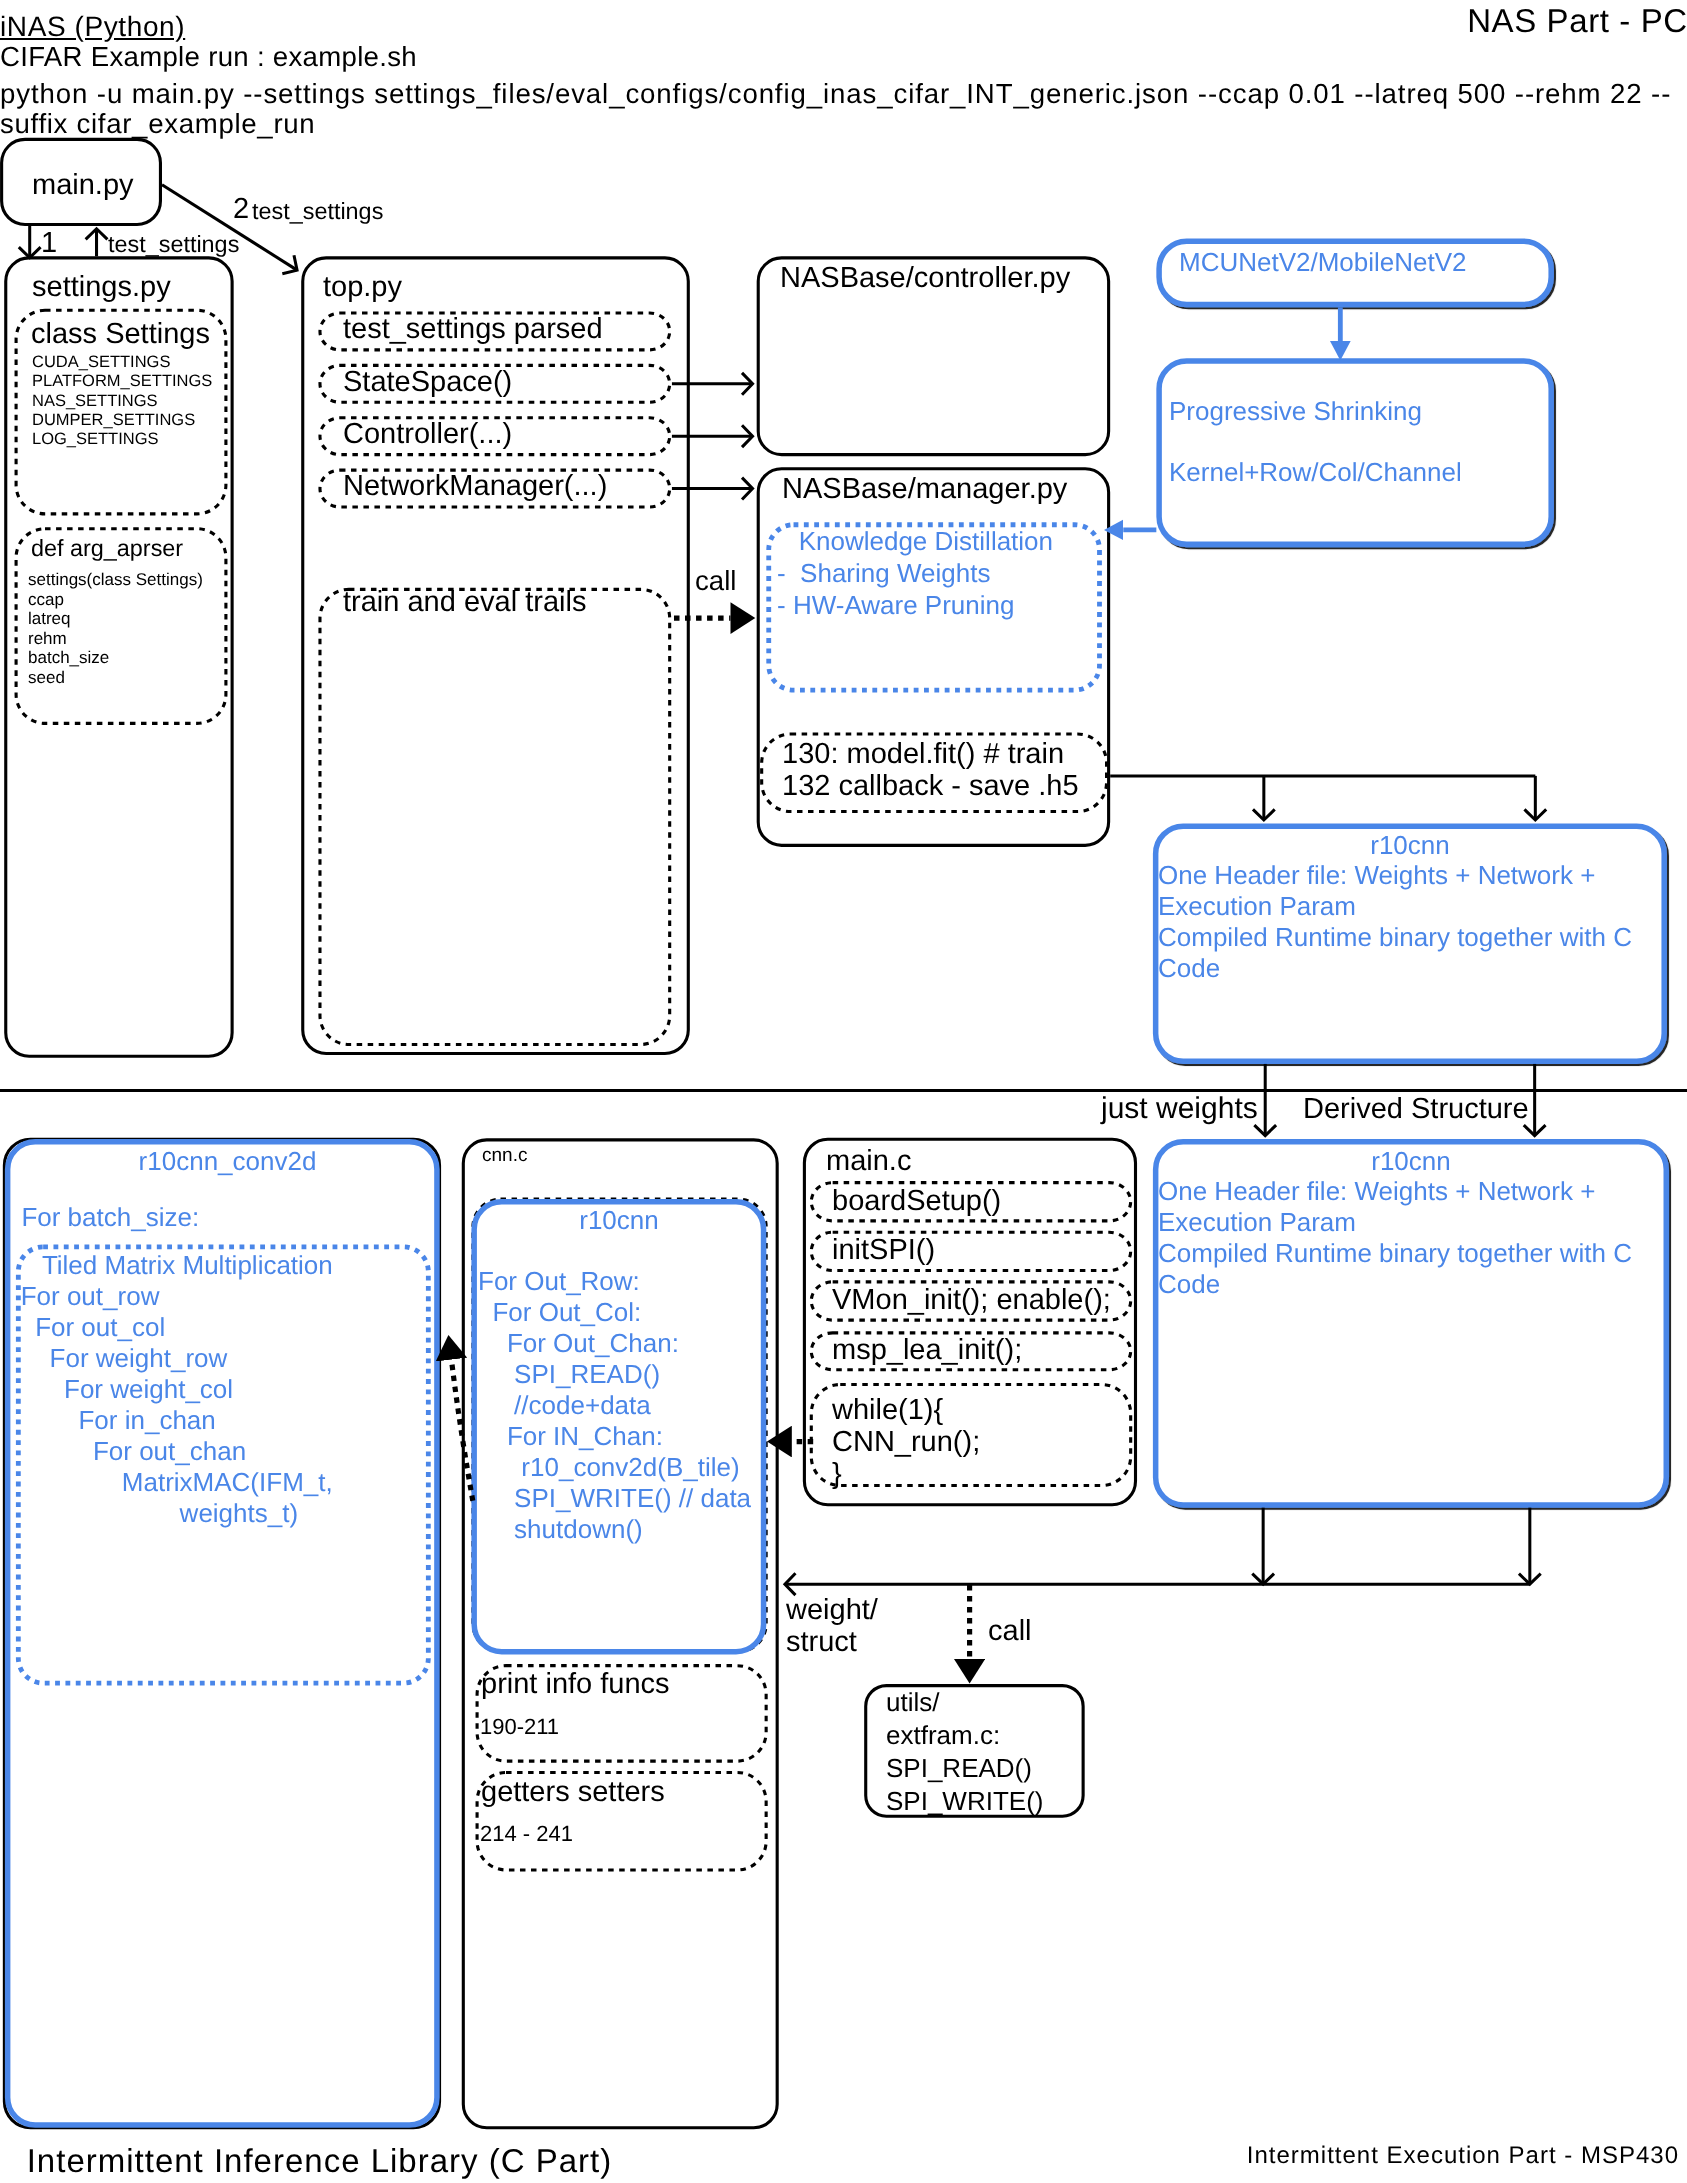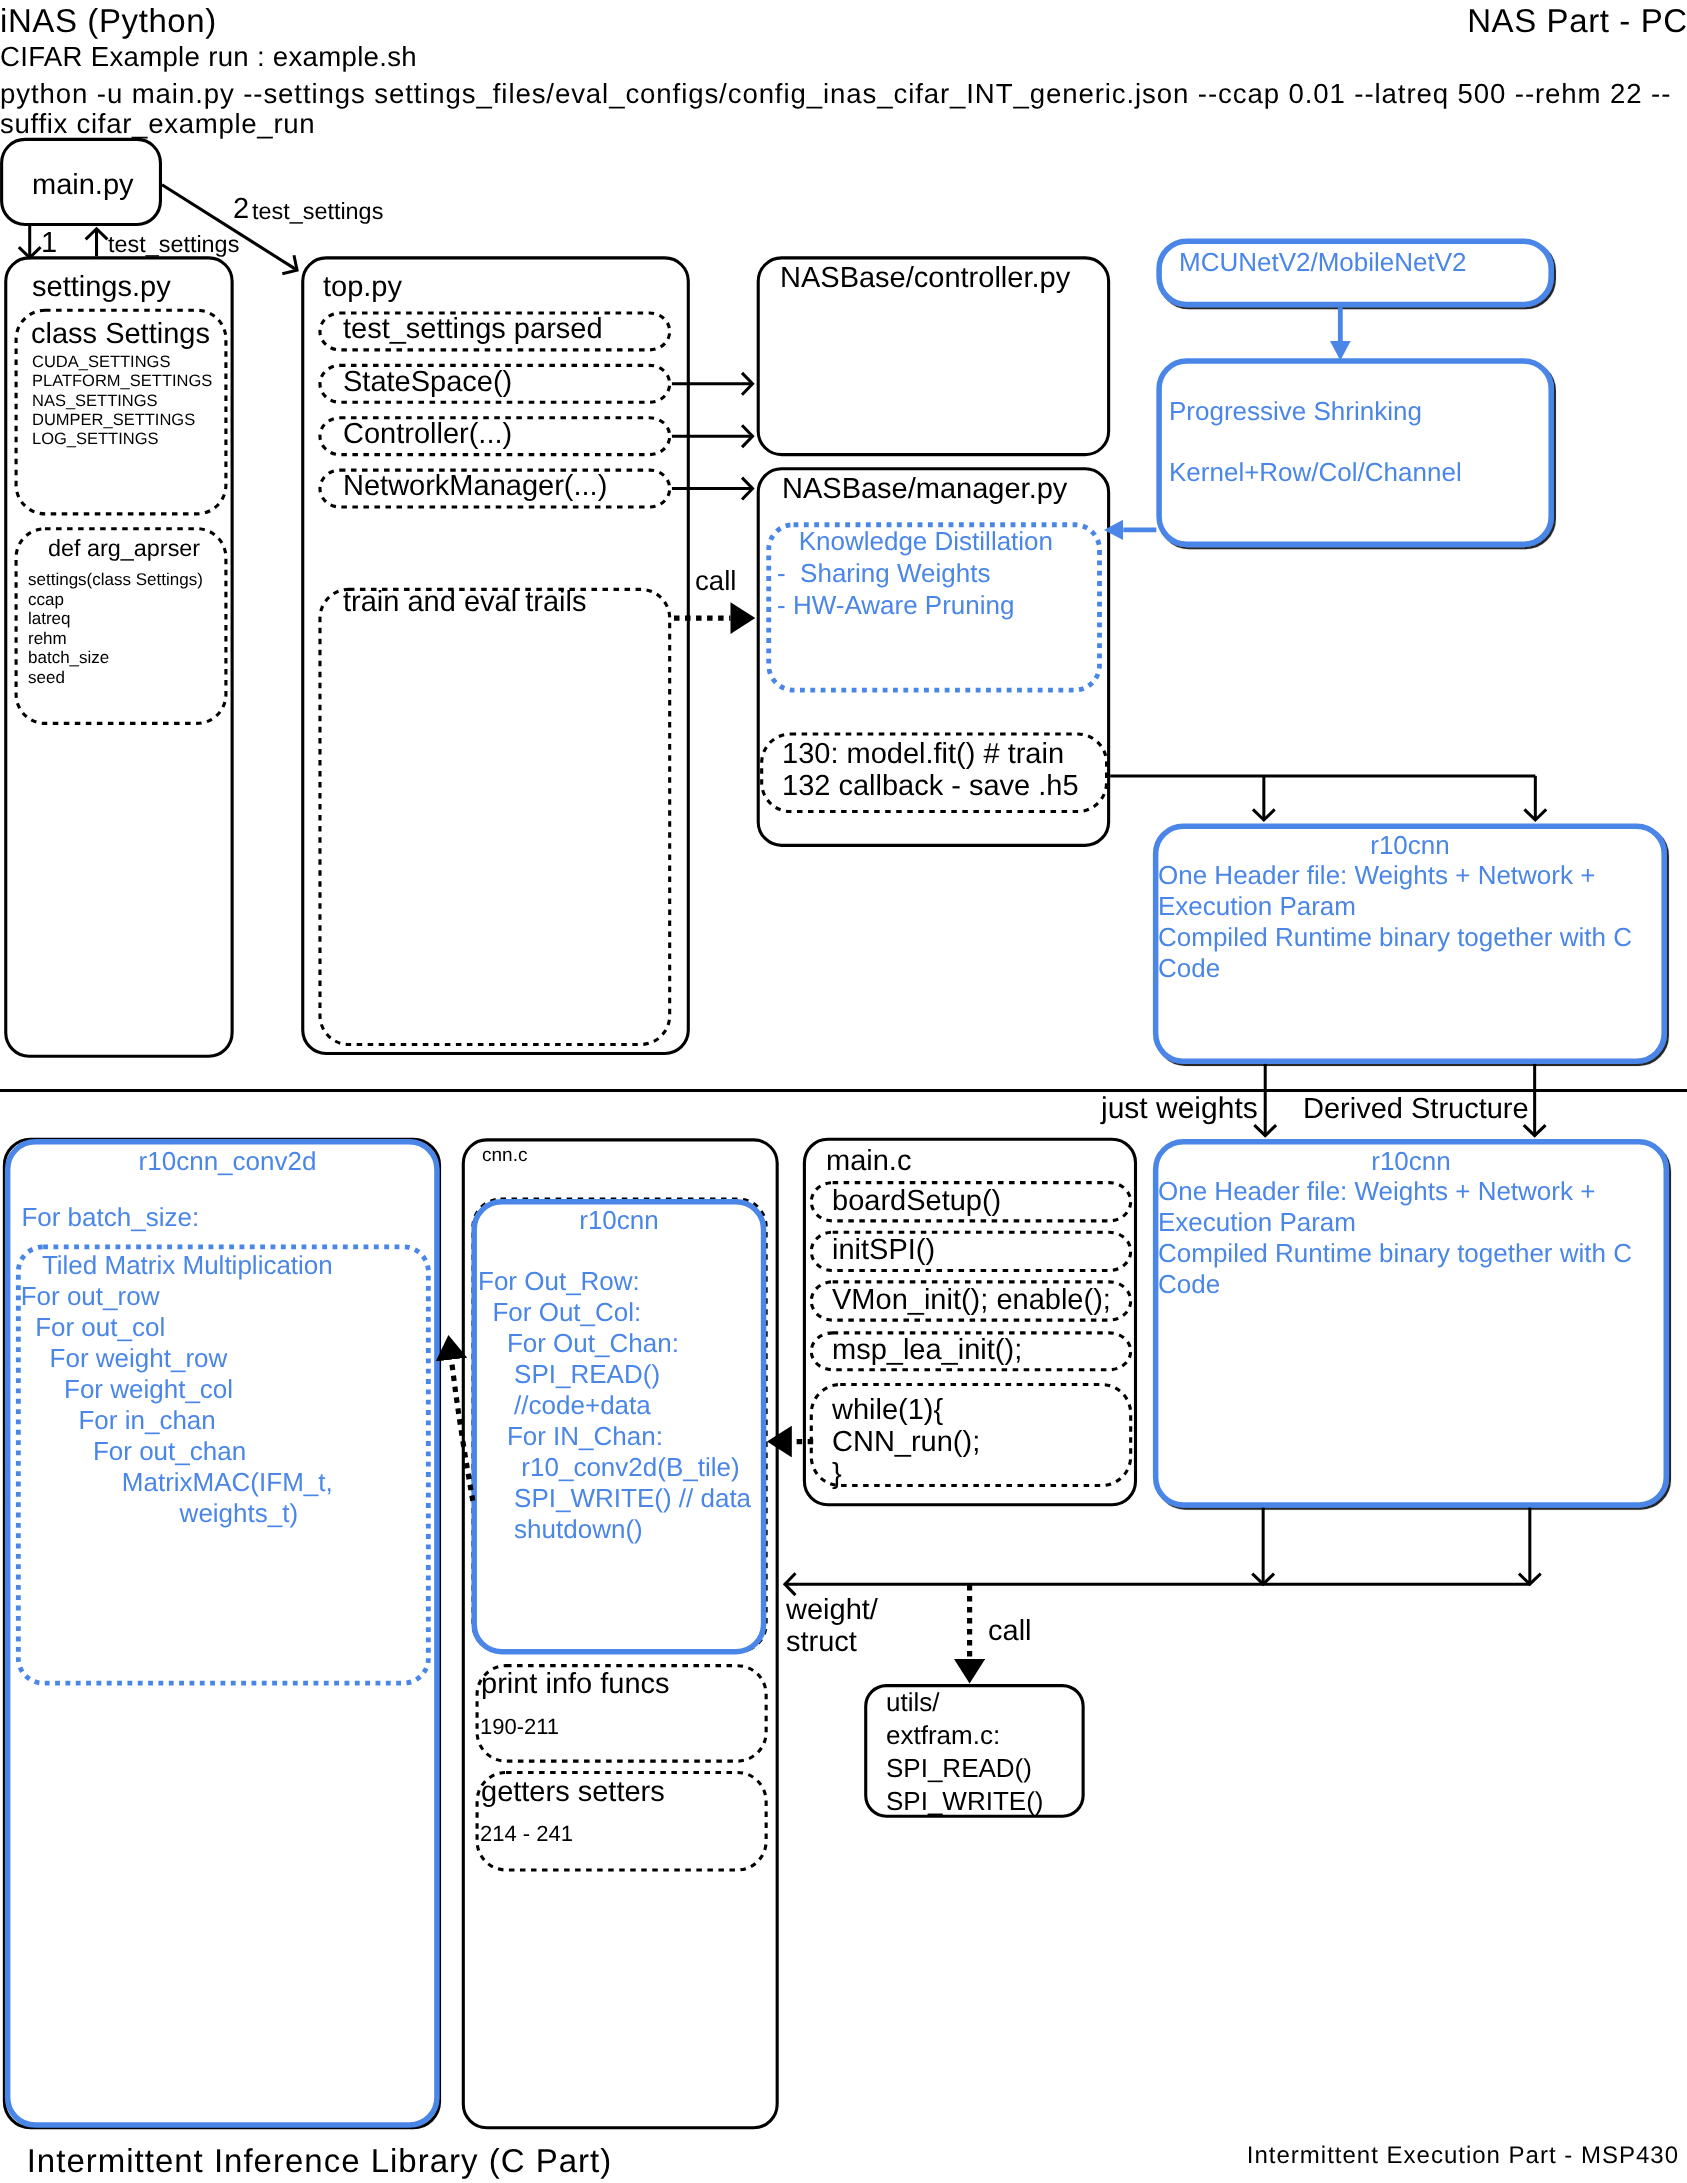--- a/index.html
+++ b/index.html
@@ -51,41 +51,41 @@
       <rect x="1167.25" y="1653.25" width="480.5" height="530.5" rx="34" ry="34" fill="none" stroke="#000000" stroke-width="4.5"></rect>
       <rect x="1177.25" y="1716.25" width="463.5" height="55.5" rx="31" ry="31" fill="none" stroke="#000000" stroke-width="4.5" stroke-dasharray="8,8"></rect>
       <rect x="1177.25" y="1788.25" width="463.5" height="55.5" rx="31" ry="31" fill="none" stroke="#000000" stroke-width="4.5" stroke-dasharray="8,8"></rect>
       <rect x="1177.25" y="1860.25" width="463.5" height="55.5" rx="31" ry="31" fill="none" stroke="#000000" stroke-width="4.5" stroke-dasharray="8,8"></rect>
       <rect x="1177.25" y="1934.25" width="463.5" height="53.5" rx="31" ry="31" fill="none" stroke="#000000" stroke-width="4.5" stroke-dasharray="8,8"></rect>
       <rect x="1177.25" y="2009.25" width="463.5" height="146.5" rx="42" ry="42" fill="none" stroke="#000000" stroke-width="4.5" stroke-dasharray="8,8"></rect>
       <rect filter="url(#sh)" x="1677.0" y="1657.0" width="741" height="527" rx="40" ry="40" fill="#ffffff" stroke="#4a86e8" stroke-width="8"></rect>
       <rect x="1256.25" y="2446.25" width="315.5" height="189.5" rx="30" ry="30" fill="none" stroke="#000000" stroke-width="4.5"></rect>
   </svg>
 
-  <div class="t" style="left:0px;top:2px;font-size:33px;letter-spacing:0.6px;">iNAS (Python)</div>
+  <div class="t" style="left:0px;top:11px;font-size:28px;letter-spacing:0.6px;text-decoration:underline;">iNAS (Python)</div>
   <div class="t" style="right:-0.7px;top:2.1px;font-size:33px;letter-spacing:0.6px;">NAS Part - PC</div>
   <div class="t" style="left:0px;top:41px;font-size:27.6px;letter-spacing:0.3px;">CIFAR Example run : example.sh</div>
   <div class="t" style="left:0px;top:78px;font-size:27.6px;letter-spacing:0.9px;">python -u main.py --settings settings_files/eval_configs/config_inas_cifar_INT_generic.json --ccap 0.01 --latreq 500 --rehm 22 --</div>
   <div class="t" style="left:0px;top:108px;font-size:27.6px;letter-spacing:0.7px;">suffix cifar_example_run</div>
 
   <div class="t" style="left:0.7px;top:2142px;font-size:33px;letter-spacing:1px;margin-left:26px;">Intermittent Inference Library (C Part)</div>
   <div class="t" style="right:8px;top:2142px;font-size:24px;letter-spacing:1px;">Intermittent Execution Part - MSP430</div>
 
   <div class="t" style="left:32px;top:169px;font-size:29px;">main.py</div>
 
   <div class="t" style="left:32px;top:271px;font-size:29px;">settings.py</div>
 
   <div class="t" style="left:31px;top:318px;font-size:29px;">class Settings</div>
   <div class="t" style="left:32px;top:353px;font-size:16.5px;line-height:19.3px;">CUDA_SETTINGS
 PLATFORM_SETTINGS
 NAS_SETTINGS
 DUMPER_SETTINGS
 LOG_SETTINGS</div>
 
-  <div class="t" style="left:31px;top:535px;font-size:23.4px;margin-left:17px;">def arg_aprser</div>
+  <div class="t" style="left:31px;top:535px;font-size:23.4px;">def arg_aprser</div>
   <div class="t" style="left:28px;top:570px;font-size:17px;line-height:19.6px;">settings(class Settings)
 ccap
 latreq
 rehm
 batch_size
 seed</div>
 
   <div class="t" style="left:323px;top:271px;font-size:29px;">top.py</div>
 
   <div class="t" style="left:343px;top:313px;font-size:29px;">test_settings parsed</div>

